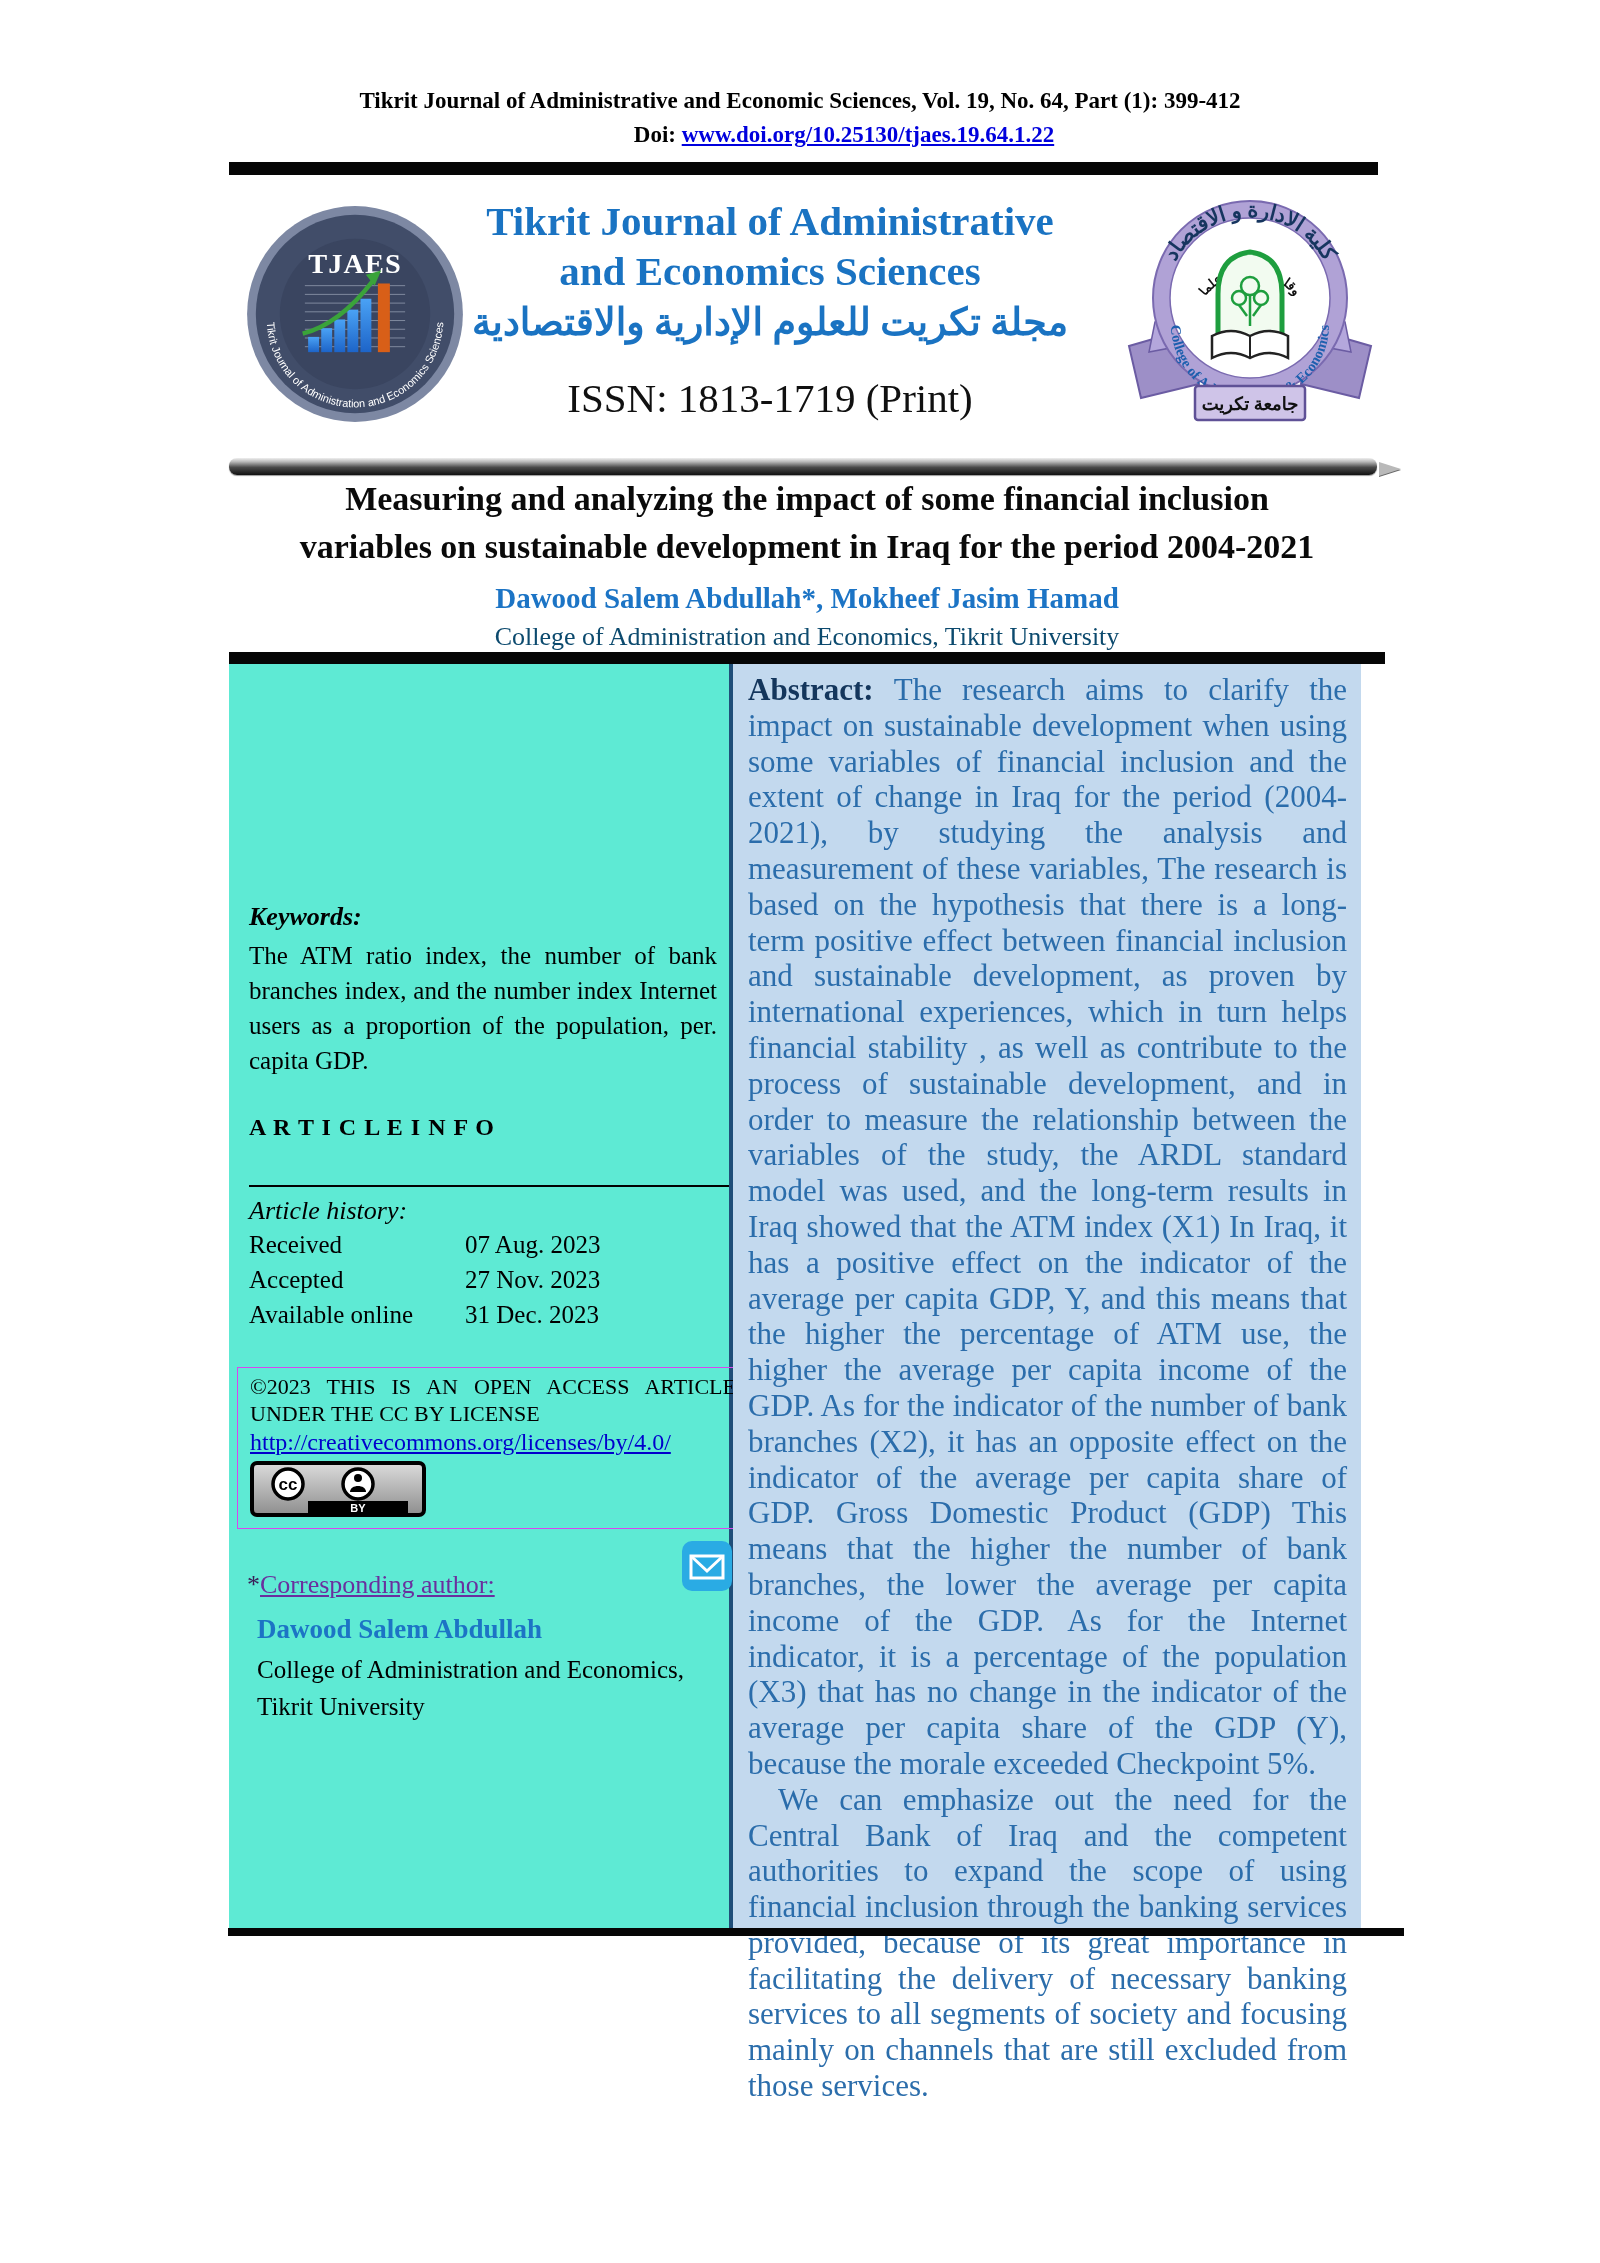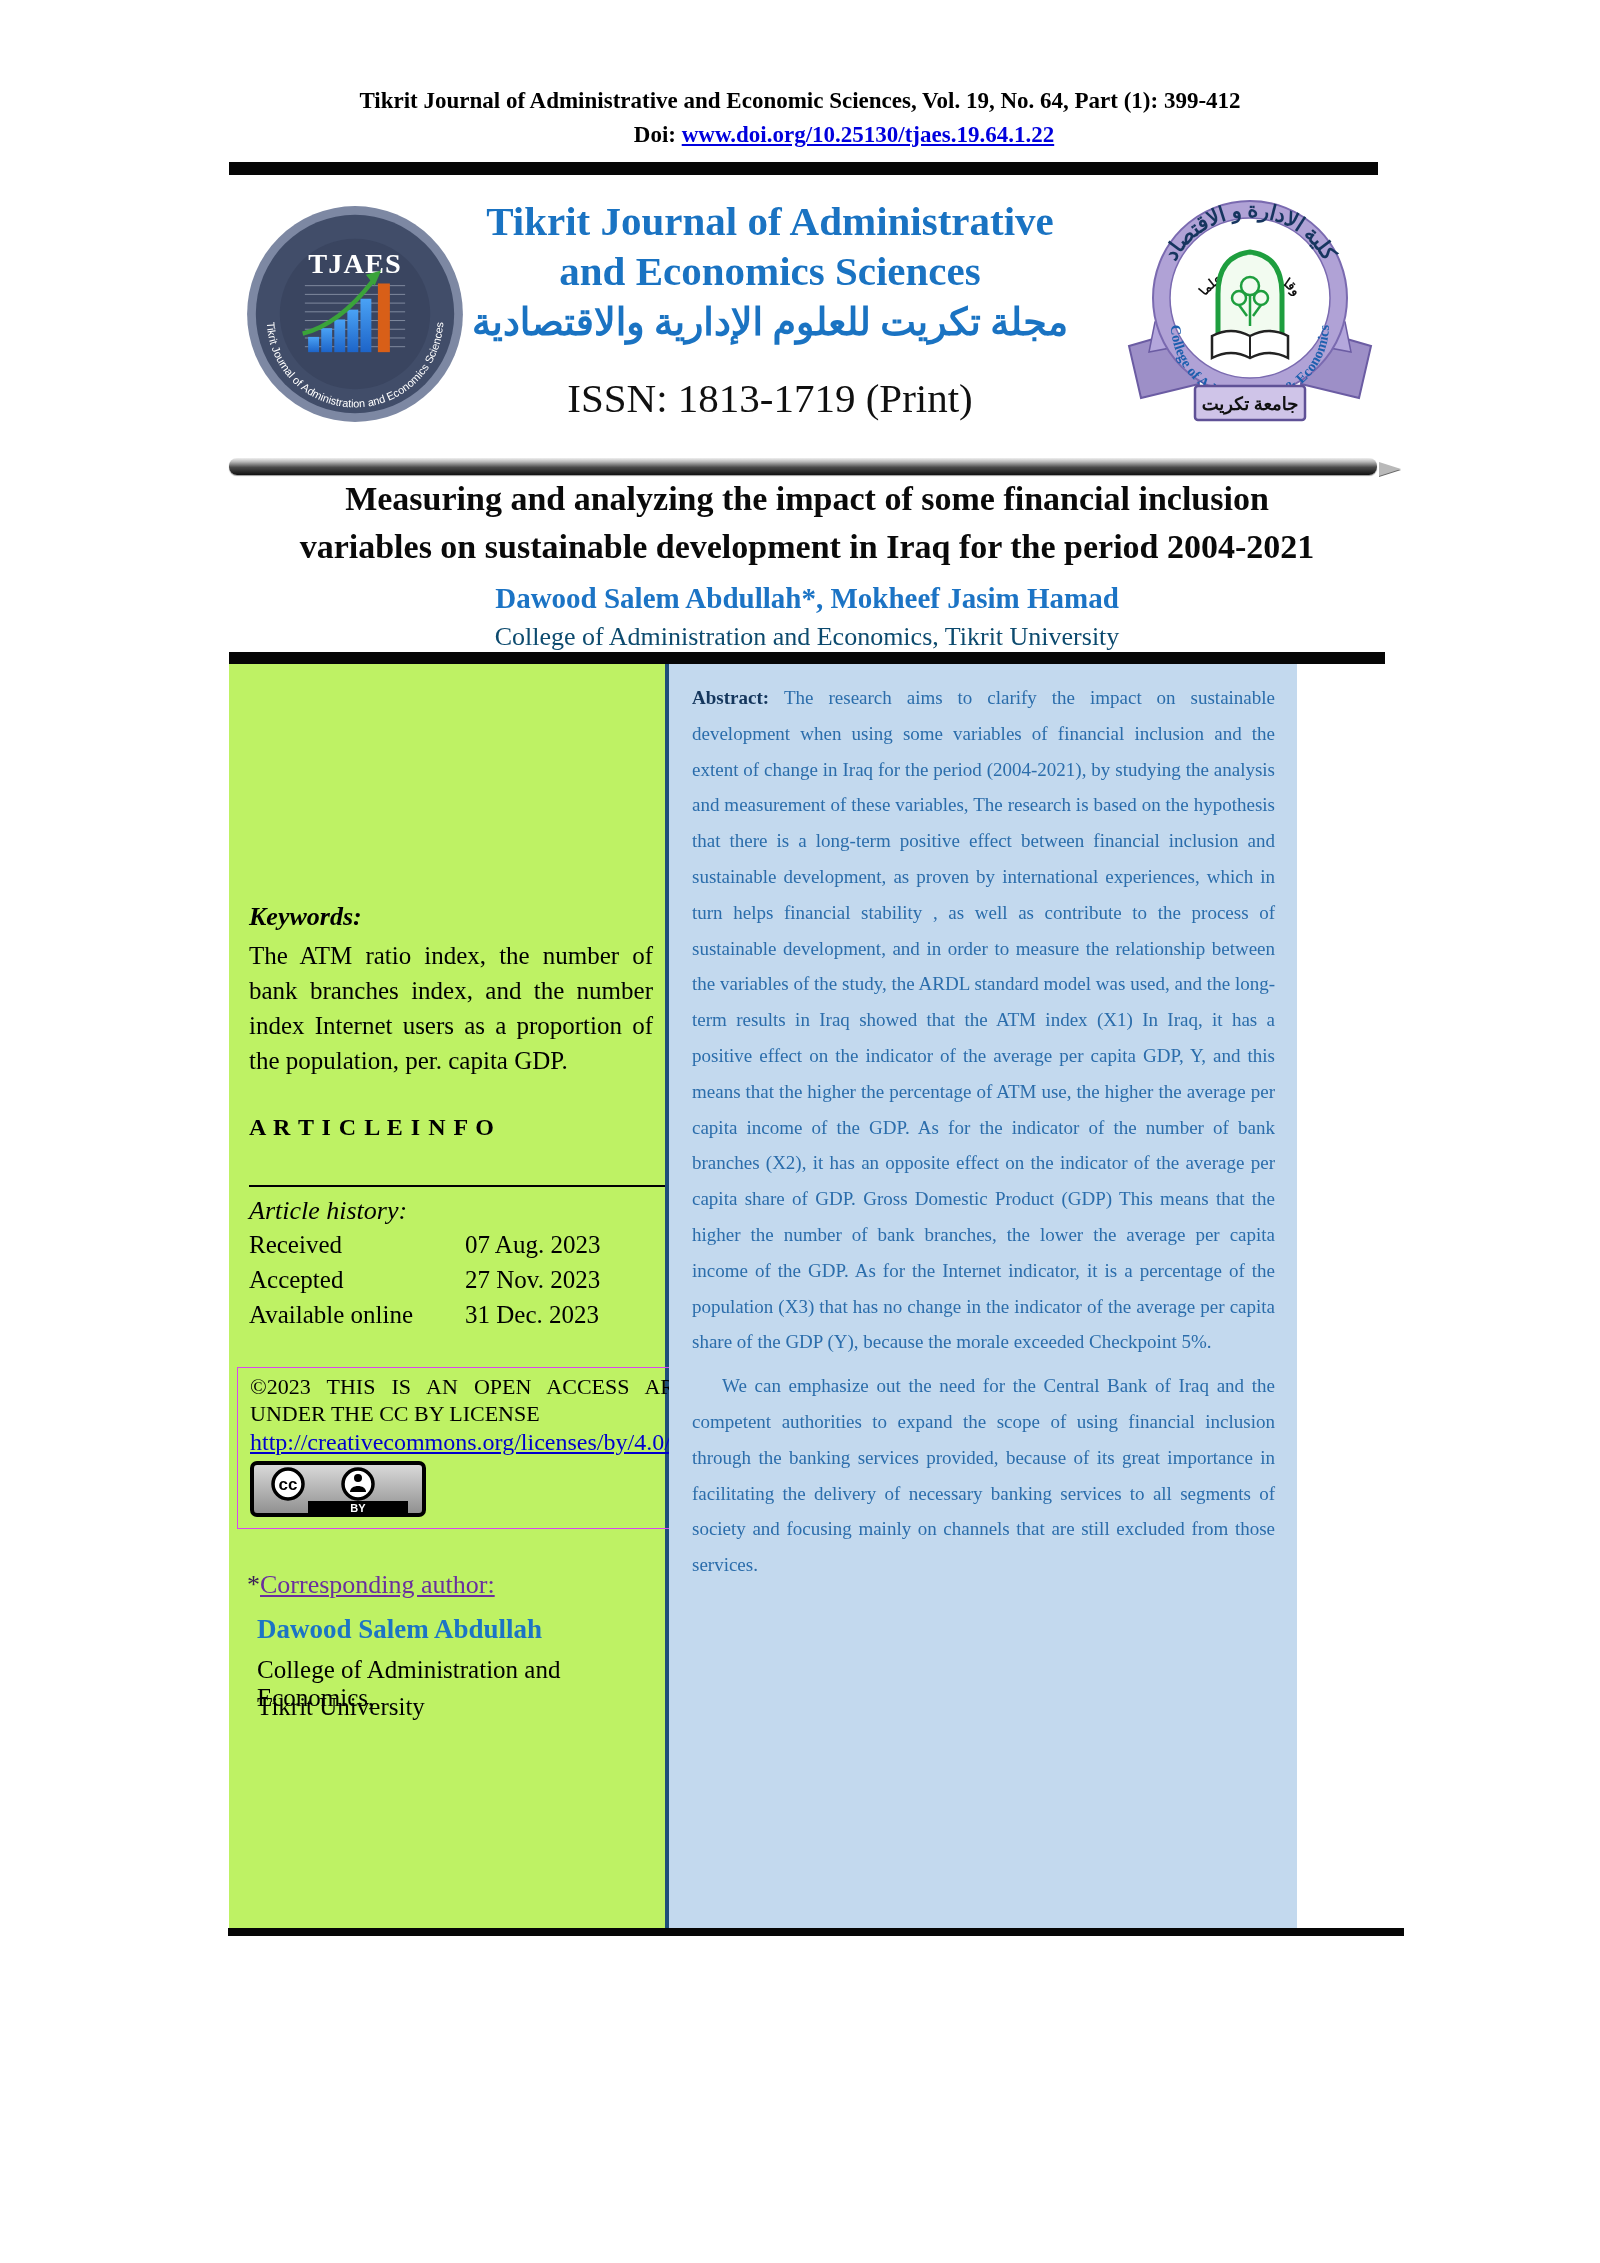--- a/index.html
+++ b/index.html
@@ -36,21 +36,21 @@
   .art-title.l1{top:480px;}
   .art-title.l2{top:528px;}
   .art-authors{position:absolute;left:229px;top:582px;width:1156px;text-align:center;
     font-size:29px;font-weight:bold;color:#1c74c5;}
   .art-affil{position:absolute;left:229px;top:622px;width:1156px;text-align:center;
     font-size:26px;color:#0c4a6e;}
   .bar-mid{position:absolute;left:229px;top:652px;width:1156px;height:12px;background:#060606;}
 
   
   .content-box{position:absolute;left:229px;top:664px;width:1156px;height:1264px;display:flex;}
-  .left-col{position:relative;width:436px;background:#bef264;}
+  .left-col{position:relative;width:500px;background:#5eead4;}
   .col-divider{width:4px;background:#1f4e79;}
   .right-col{position:relative;width:628px;background:#c3d9ee;box-sizing:border-box;
     padding:8px 14px 0 15px;}
 
   
   .kw-label{position:absolute;left:20px;top:238px;font-size:26px;font-weight:bold;font-style:italic;}
   .kw-text{position:absolute;left:20px;right:12px;top:274px;font-size:25px;line-height:35px;
     text-align:justify;}
   .info-label{position:absolute;left:20px;top:450px;font-size:24px;letter-spacing:1px;font-weight:bold;}
   .info-rule{position:absolute;left:20px;right:0;top:521px;height:2px;background:#000;}
@@ -68,21 +68,21 @@
   .email-icon{position:absolute;left:452px;top:876px;width:52px;height:52px;}
   .corr-label{position:absolute;left:18px;top:906px;font-size:26px;color:#6a2f9e;}
   .corr-label .star{color:#3a1d57;text-decoration:none;}
   .corr-label .u{text-decoration:underline;}
   .corr-name{position:absolute;left:28px;top:950px;font-size:27px;font-weight:bold;color:#1c74c5;}
   .corr-affil{position:absolute;left:28px;font-size:25px;color:#000;}
   .corr-affil.a1{top:992px;}
   .corr-affil.a2{top:1029px;}
 
   
-  .abstract-p{margin:8px;font-size:19px;line-height:35.8px;text-align:justify;color:#2b6dab;}
+  .abstract-p{margin:0;font-size:31px;line-height:35.8px;text-align:justify;color:#2b6dab;}
   .abstract-p .abs-label{font-weight:bold;color:#14365c;}
   .abstract-p2{text-indent:30px;}
   .bar-bottom{position:absolute;left:228px;top:1928px;width:1176px;height:8px;background:#060606;}
 </style>
 </head>
 <body>
 
 <div class="page">
 
   <div class="running-head">Tikrit Journal of Administrative and Economic Sciences, Vol. 19, No. 64, Part (1): 399-412</div>

